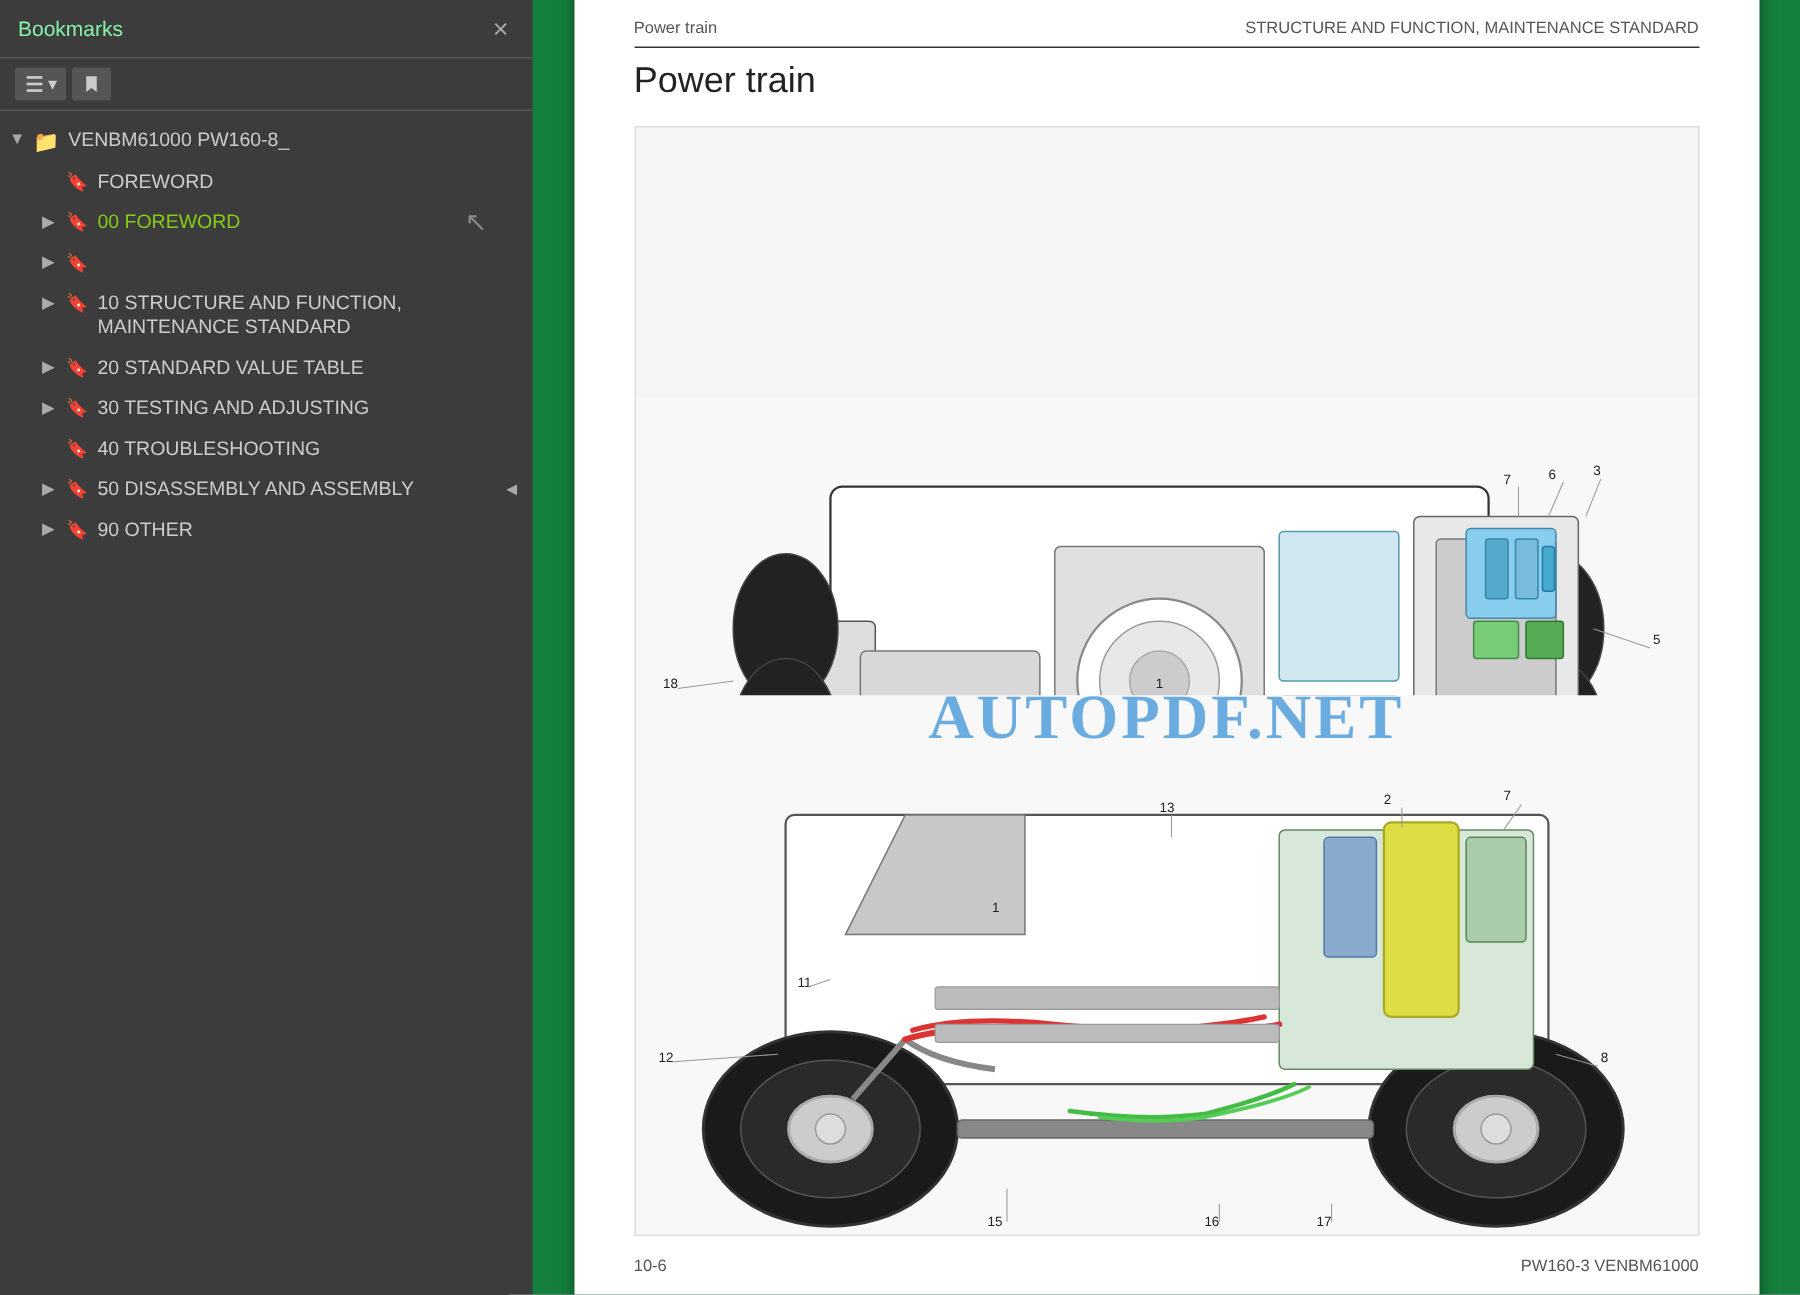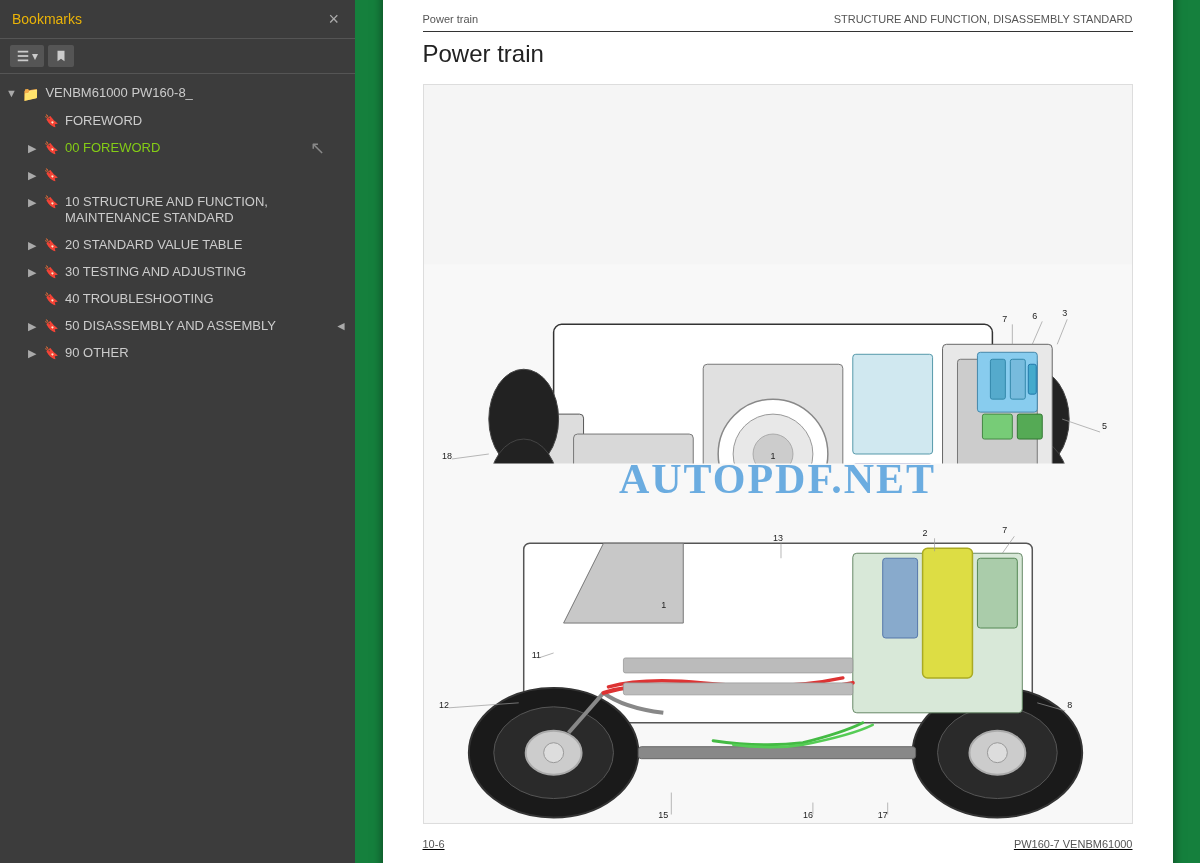--- a/index.html
+++ b/index.html
@@ -26,21 +26,21 @@
     .sidebar-header {
       display: flex;
       align-items: center;
       justify-content: space-between;
       padding: 8px 12px;
       background: #3c3c3c;
       border-bottom: 1px solid #555;
     }
 
     .sidebar-title {
-      color: #eab308;
+      color: #86efac;
       font-size: 14px;
       font-weight: 400;
     }
 
     .close-btn {
       color: #aaa;
       font-size: 18px;
       cursor: pointer;
       background: none;
       border: none;
@@ -234,21 +234,20 @@
       letter-spacing: 2px;
       margin-top: 25px;
     }
 
     .page-footer {
       display: flex;
       justify-content: space-between;
       align-items: flex-end;
       margin-top: 10px;
       padding-top: 4px;
-      text-decoration: underline;
     }
 
     .page-footer-left {
       font-size: 11px;
       color: #555;
     }
 
     .page-footer-right {
       font-size: 11px;
       color: #555;
@@ -362,21 +361,21 @@
   </div>
 
   <div class="resize-handle"></div>
 </div>
 
 <div class="main-content">
   <div class="page-container">
 
     <div class="page-header">
       <span class="page-header-left">Power train</span>
-      <span class="page-header-right">STRUCTURE AND FUNCTION, DISASSEMBLY STANDARD</span>
+      <span class="page-header-right">STRUCTURE AND FUNCTION, MAINTENANCE STANDARD</span>
     </div>
 
     <div class="page-title">Power train</div>
 
     <div class="diagram-container">
 
       <div class="diagram-image">
 
         
         <div class="watermark">AUTOPDF.NET</div>
@@ -517,17 +516,17 @@
           <line x1="390" y1="352" x2="390" y2="340" stroke="#999" stroke-width="0.7"></line>
           <line x1="465" y1="352" x2="465" y2="340" stroke="#999" stroke-width="0.7"></line>
         </svg>
 
       </div>
 
     </div>
 
     <div class="page-footer">
       <span class="page-footer-left">10-6</span>
-      <span class="page-footer-right">PW160-7  VENBM61000</span>
+      <span class="page-footer-right">PW160-3  VENBM61000</span>
     </div>
 
   </div>
 </div>
 
 </body></html>

